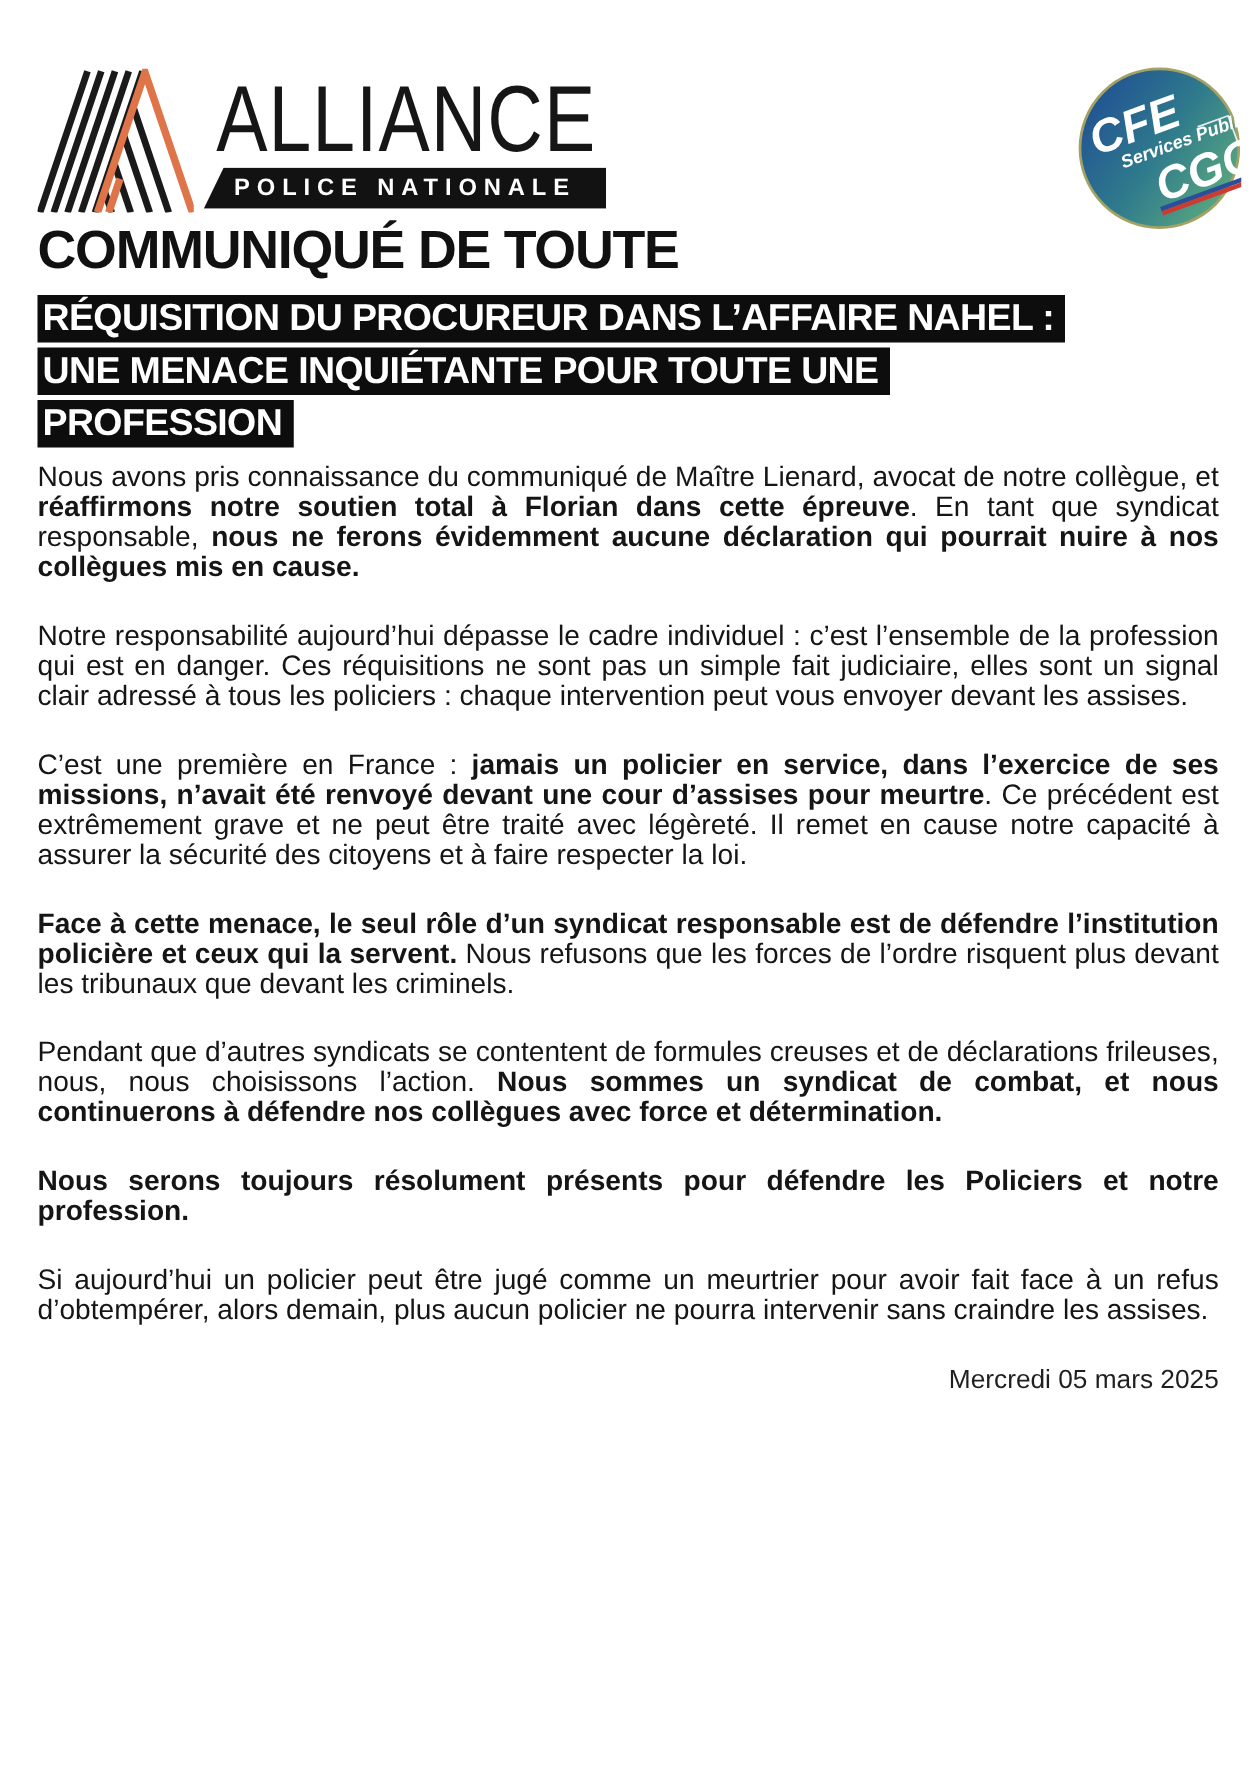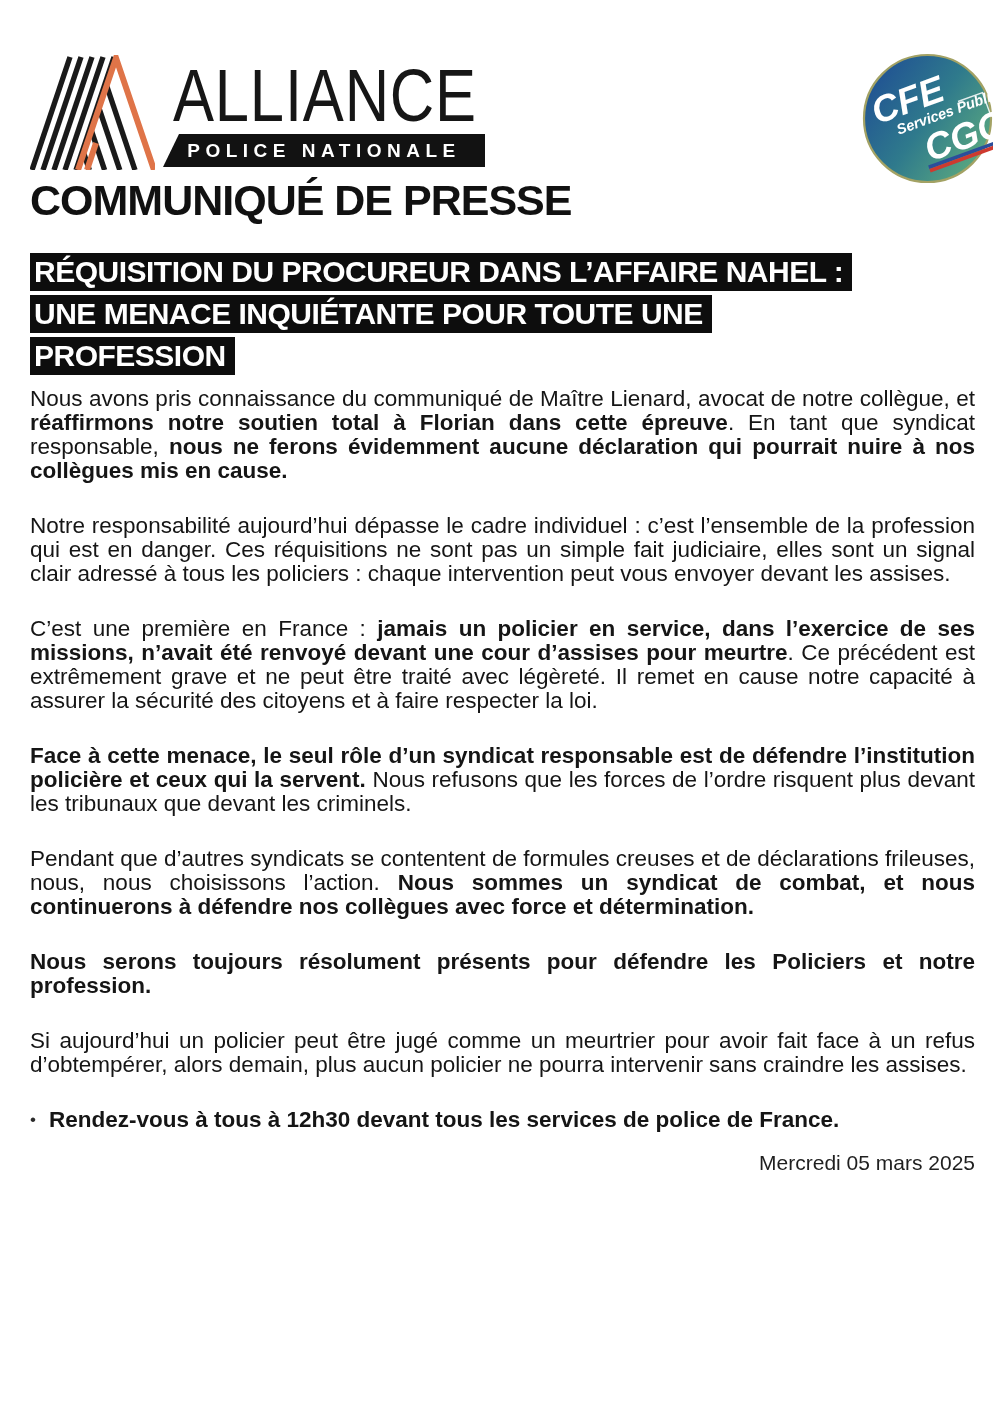--- a/index.html
+++ b/index.html
@@ -60,21 +60,21 @@
   .doc-type {
     margin: 10px 0 0 0;
     font-size: 43px;
     line-height: 40px;
     font-weight: 700;
     letter-spacing: -1px;
     color: #111111;
   }
 
   
-  .headline { margin-top: 33px; }
+  .headline { margin-top: 16px; }
   .hl {
     display: table;
     background: #0d0d0d;
     color: #ffffff;
     font-weight: 700;
     font-size: 30px;
     line-height: 30px;
     letter-spacing: -0.5px;
     padding: 4px 9px 4px 4px;
     margin: 0 0 4px 0;
@@ -163,34 +163,33 @@
         <text x="53" y="107" font-size="37">CGC</text>
         <g>
           <rect x="50" y="110" width="74" height="3.6" fill="#2B4E9B"></rect>
           <rect x="50" y="113.6" width="74" height="3.6" fill="#CE3A2F"></rect>
         </g>
         <polyline points="100,60 126,60 126,86" fill="none" stroke="#ffffff" stroke-width="1.4" opacity="0.85"></polyline>
       </g>
     </svg>
   </header>
 
-  <h1 class="doc-type">COMMUNIQUÉ DE PRESSE</h1>
+  <h1 class="doc-type">COMMUNIQUÉ DE TOUTE</h1>
 
   <div class="headline">
     <span class="hl">RÉQUISITION DU PROCUREUR DANS L’AFFAIRE NAHEL :</span>
     <span class="hl">UNE MENACE INQUIÉTANTE POUR TOUTE UNE</span>
     <span class="hl">PROFESSION</span>
   </div>
 
   <main class="body-text" id="body-container">
       <p class="para"><span>Nous avons pris connaissance du communiqué de Maître Lienard, avocat de notre collègue, et </span><span class="b">réaffirmons notre soutien total à Florian dans cette épreuve</span><span>. En tant que syndicat responsable, </span><span class="b">nous ne ferons évidemment aucune déclaration qui pourrait nuire à nos collègues mis en cause.</span></p>
       <p class="para"><span>Notre responsabilité aujourd’hui dépasse le cadre individuel : c’est l’ensemble de la profession qui est en danger. Ces réquisitions ne sont pas un simple fait judiciaire, elles sont un signal clair adressé à tous les policiers : chaque intervention peut vous envoyer devant les assises.</span></p>
       <p class="para"><span>C’est une première en France : </span><span class="b">jamais un policier en service, dans l’exercice de ses missions, n’avait été renvoyé devant une cour d’assises pour meurtre</span><span>. Ce précédent est extrêmement grave et ne peut être traité avec légèreté. Il remet en cause notre capacité à assurer la sécurité des citoyens et à faire respecter la loi.</span></p>
       <p class="para"><span class="b">Face à cette menace, le seul rôle d’un syndicat responsable est de défendre l’institution policière et ceux qui la servent. </span><span>Nous refusons que les forces de l’ordre risquent plus devant les tribunaux que devant les criminels.</span></p>
       <p class="para"><span>Pendant que d’autres syndicats se contentent de formules creuses et de déclarations frileuses, nous, nous choisissons l’action. </span><span class="b">Nous sommes un syndicat de combat, et nous continuerons à défendre nos collègues avec force et détermination.</span></p>
       <p class="para"><span class="b">Nous serons toujours résolument présents pour défendre les Policiers et notre profession.</span></p>
       <p class="para"><span>Si aujourd’hui un policier peut être jugé comme un meurtrier pour avoir fait face à un refus d’obtempérer, alors demain, plus aucun policier ne pourra intervenir sans craindre les assises.</span></p>
-      <p class="para bullet"><span class="bullet-dot">•</span><span class="b">Rendez-vous à tous à 12h30 devant tous les services de police de France.</span></p>
     </main>
 
   <div class="date-line">Mercredi 05 mars 2025</div>
 
 </div>
 
 </body></html>

